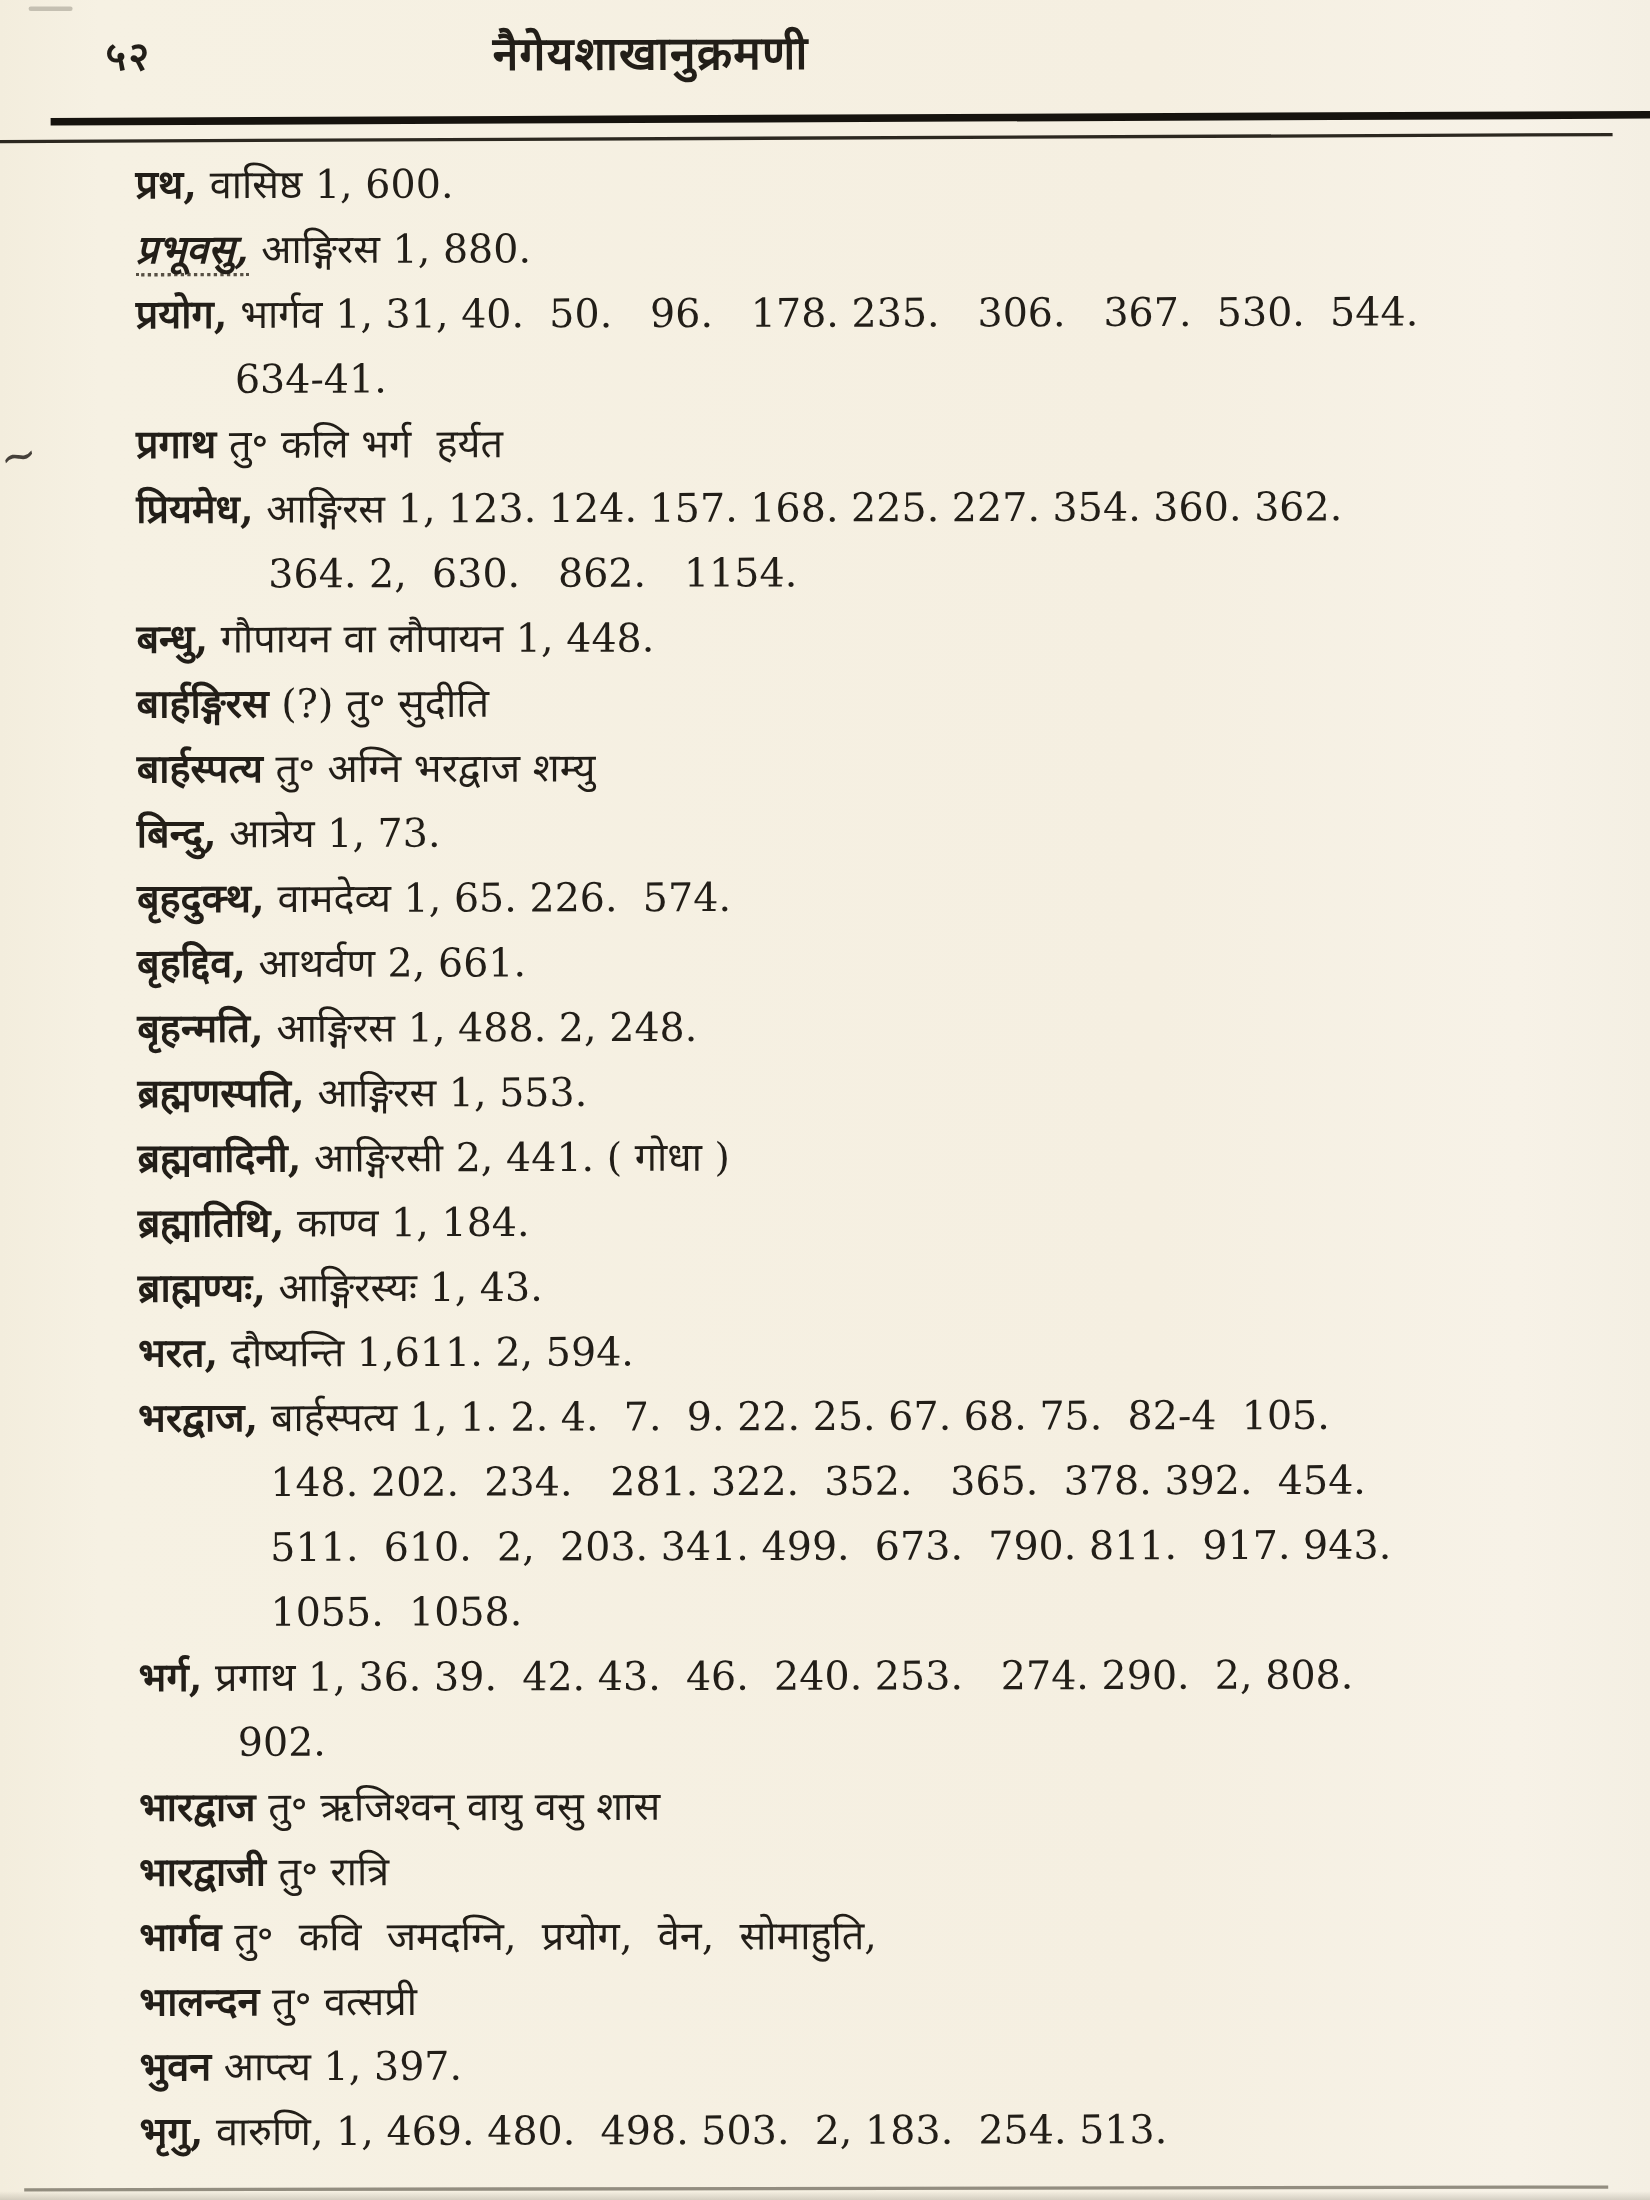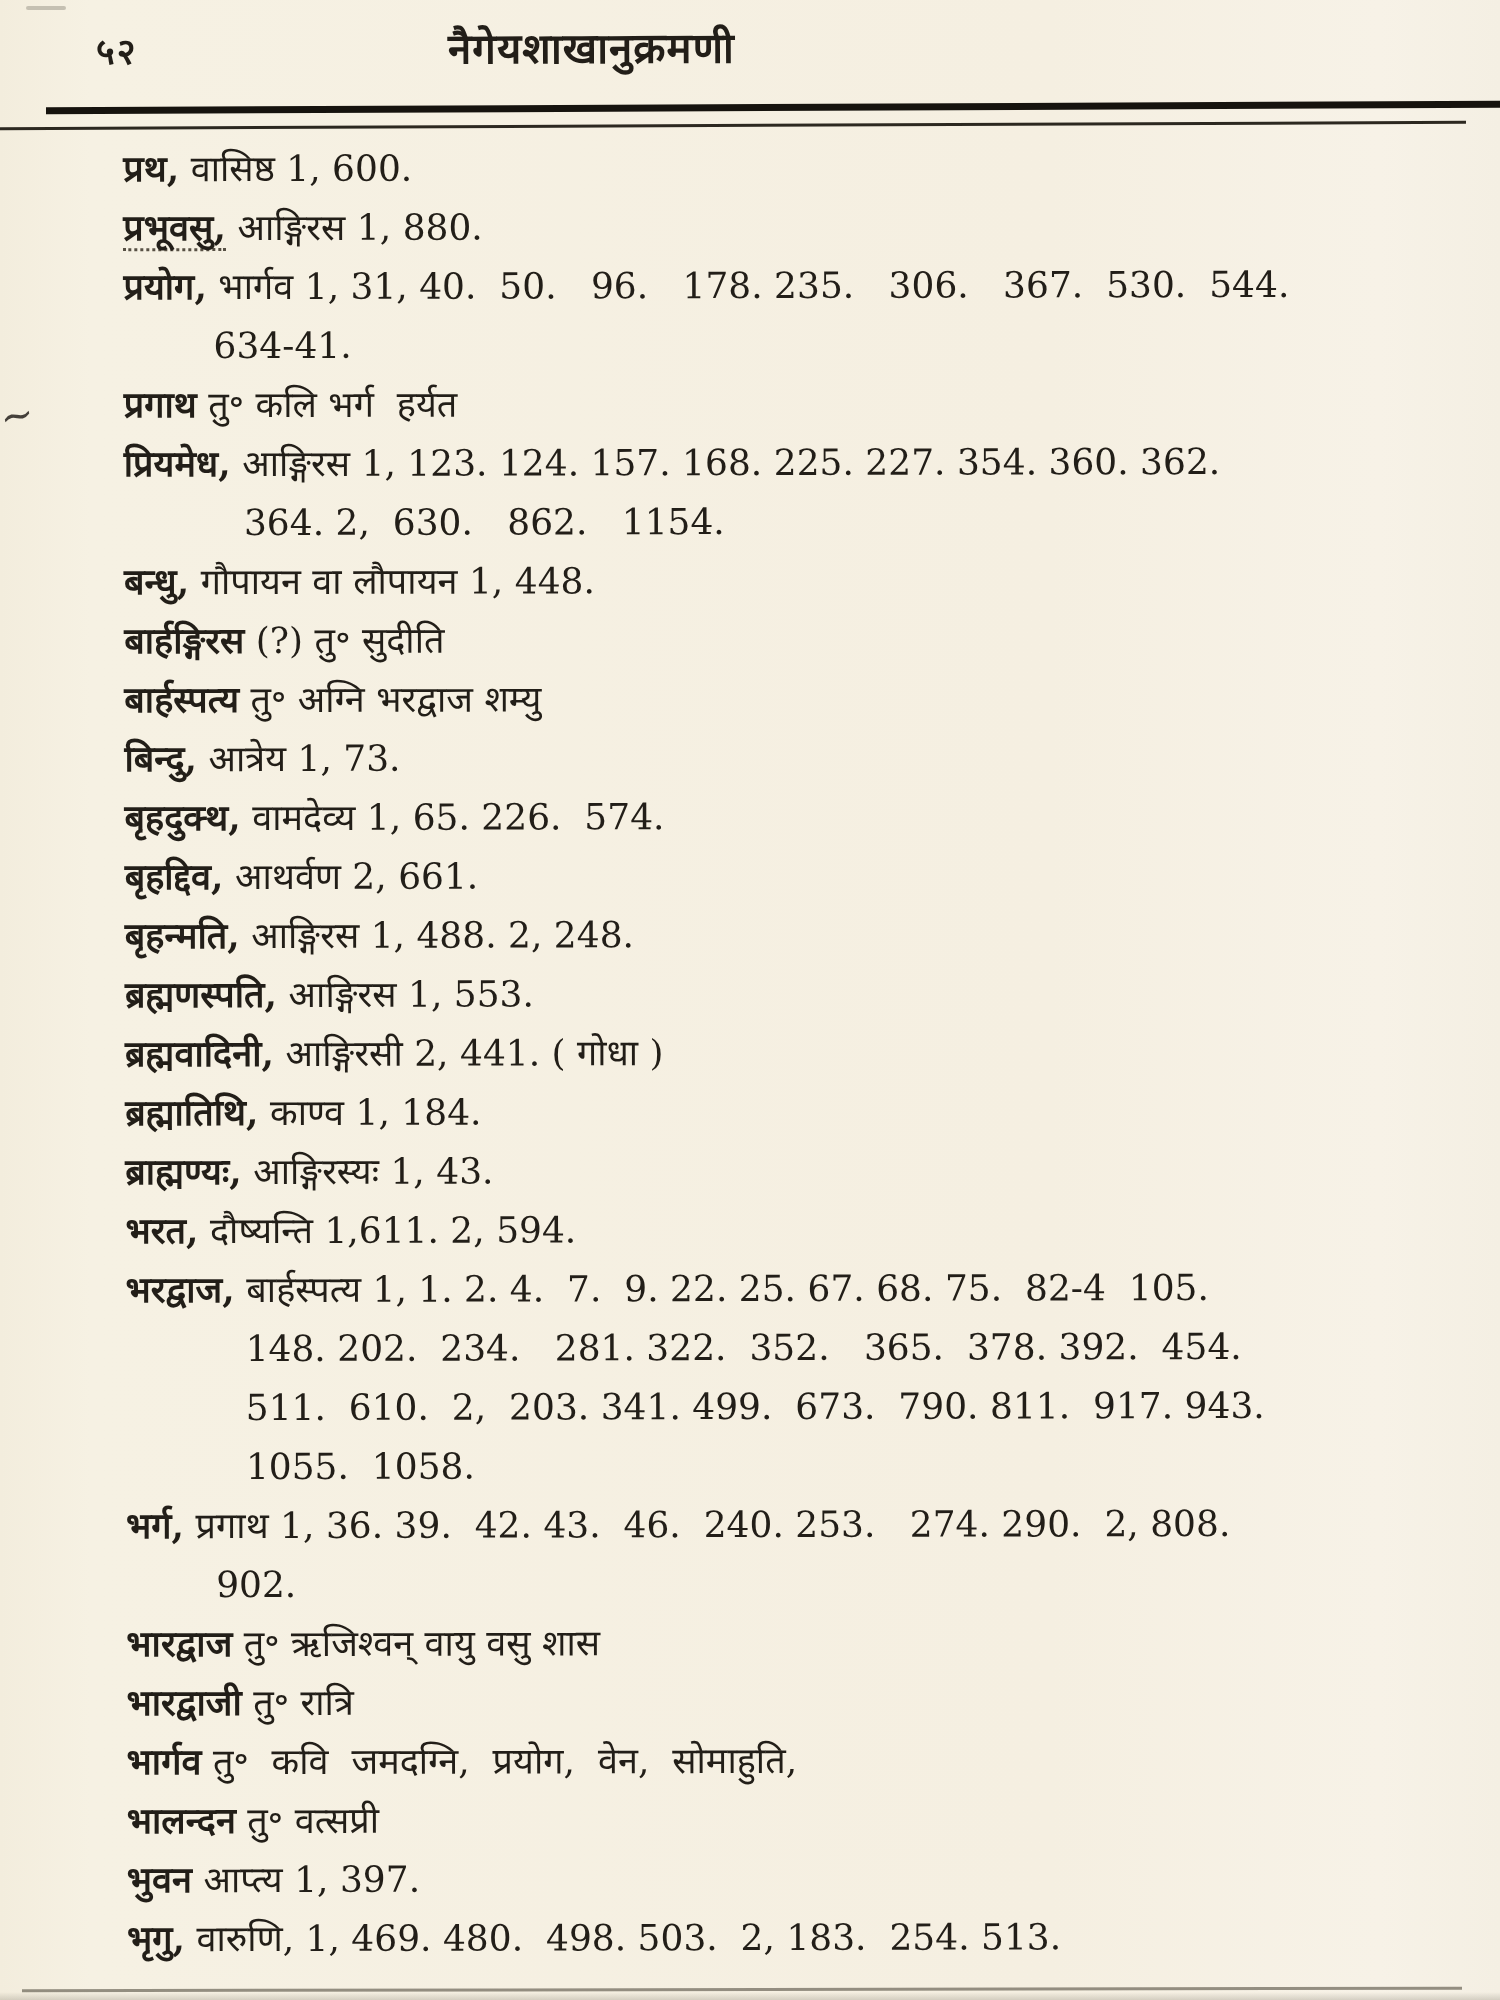--- a/index.html
+++ b/index.html
@@ -33,21 +33,21 @@
     transform:rotate(-0.12deg);
   }
   .line{
     white-space:pre;
     font-size:36px;
     line-height:59px;height:59px;
     overflow:visible;
   }
   .head-line{padding-left:125px;}
   .line .head{font-weight:bold;}
-  .line.dotted .head{border-bottom:3px dotted #575044;}
+  .line.dotted .head{border-bottom:3px dotted #575044;font-style:italic;}
   .margin-squiggle{
     position:absolute;left:0px;top:392px;
     font-size:40px;color:#45403a;transform:rotate(-12deg);
   }
   .scan-top-dash{
     position:absolute;left:26px;top:6px;width:40px;height:4px;
     background:#b9b4a6;border-radius:2px;opacity:.8;
   }
   .scan-bottom-line{
     position:absolute;left:22px;top:1988px;width:1440px;height:3px;

